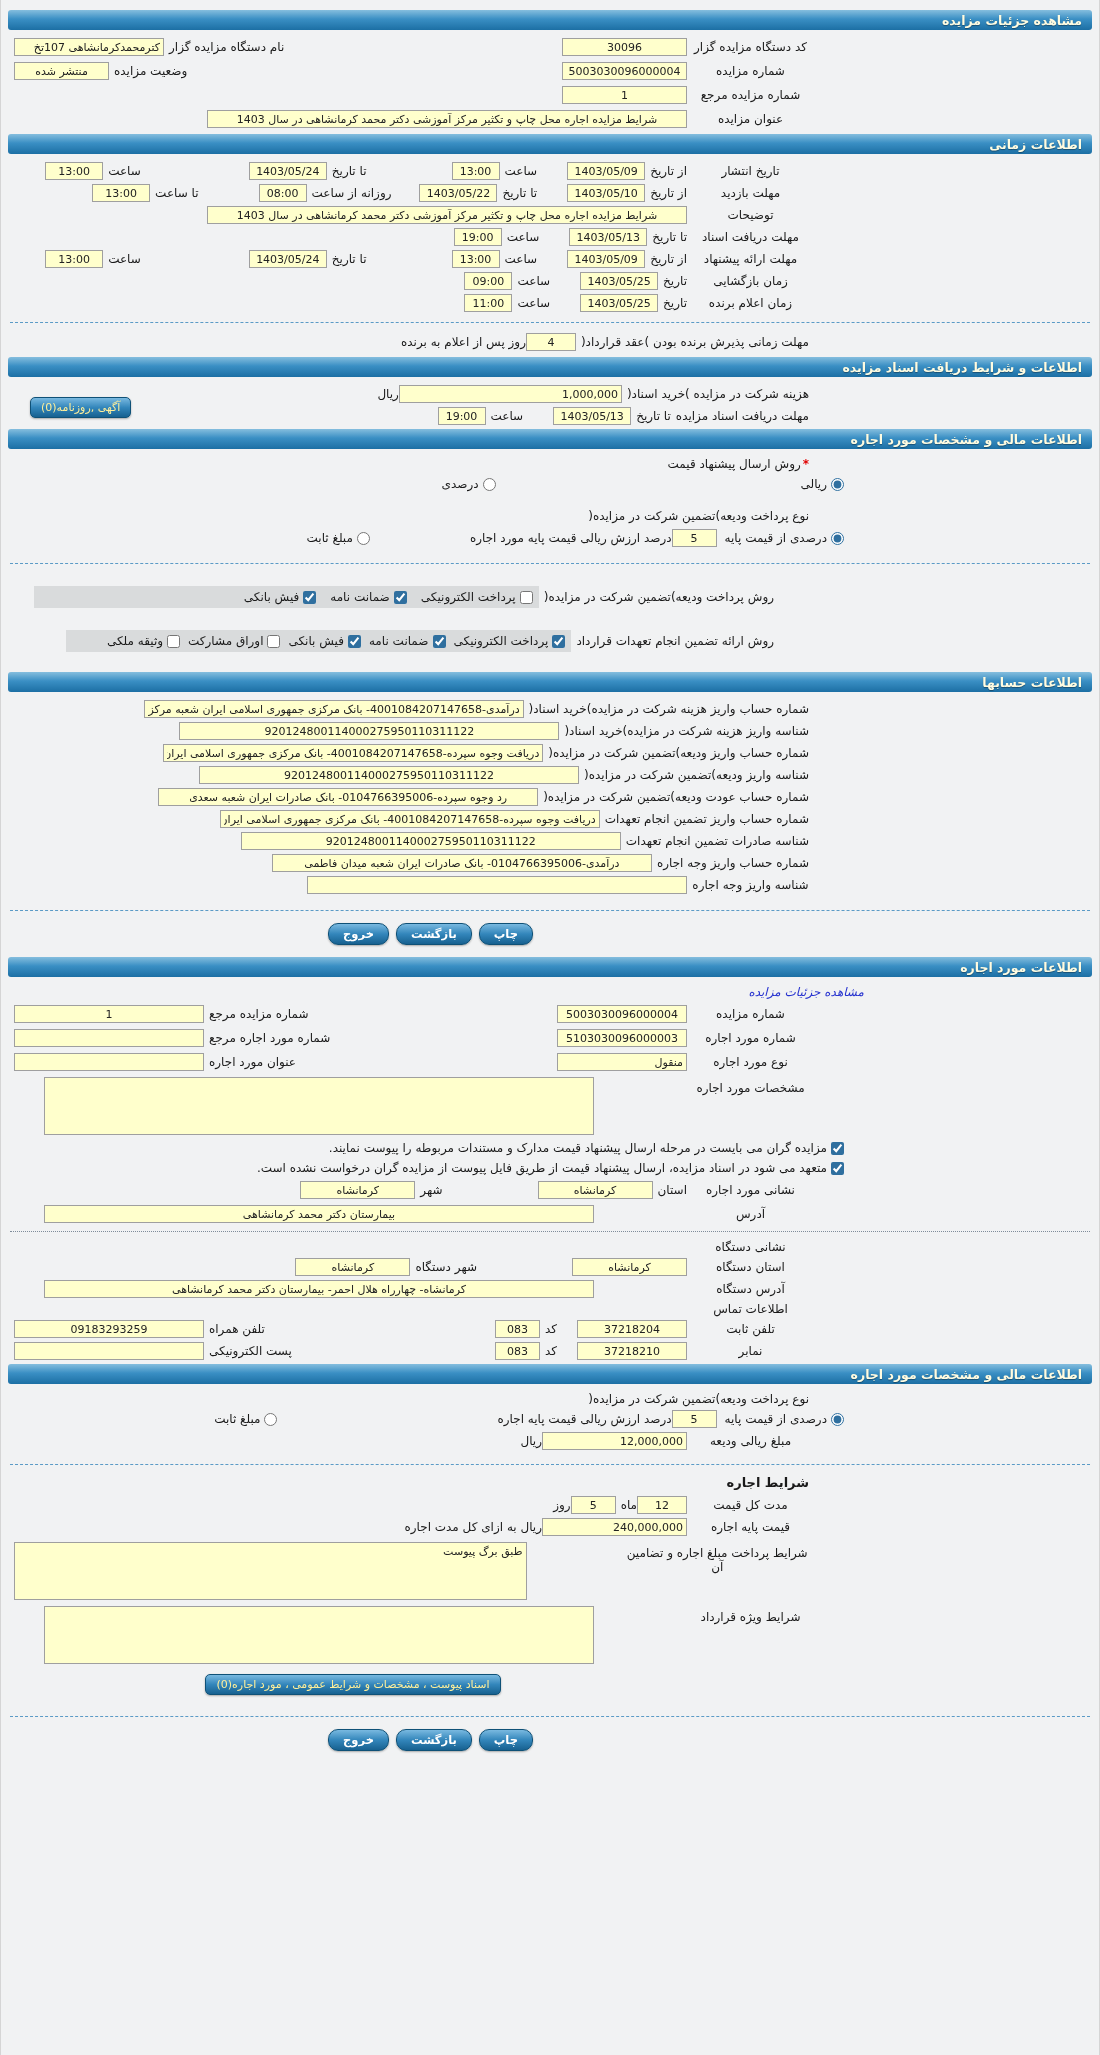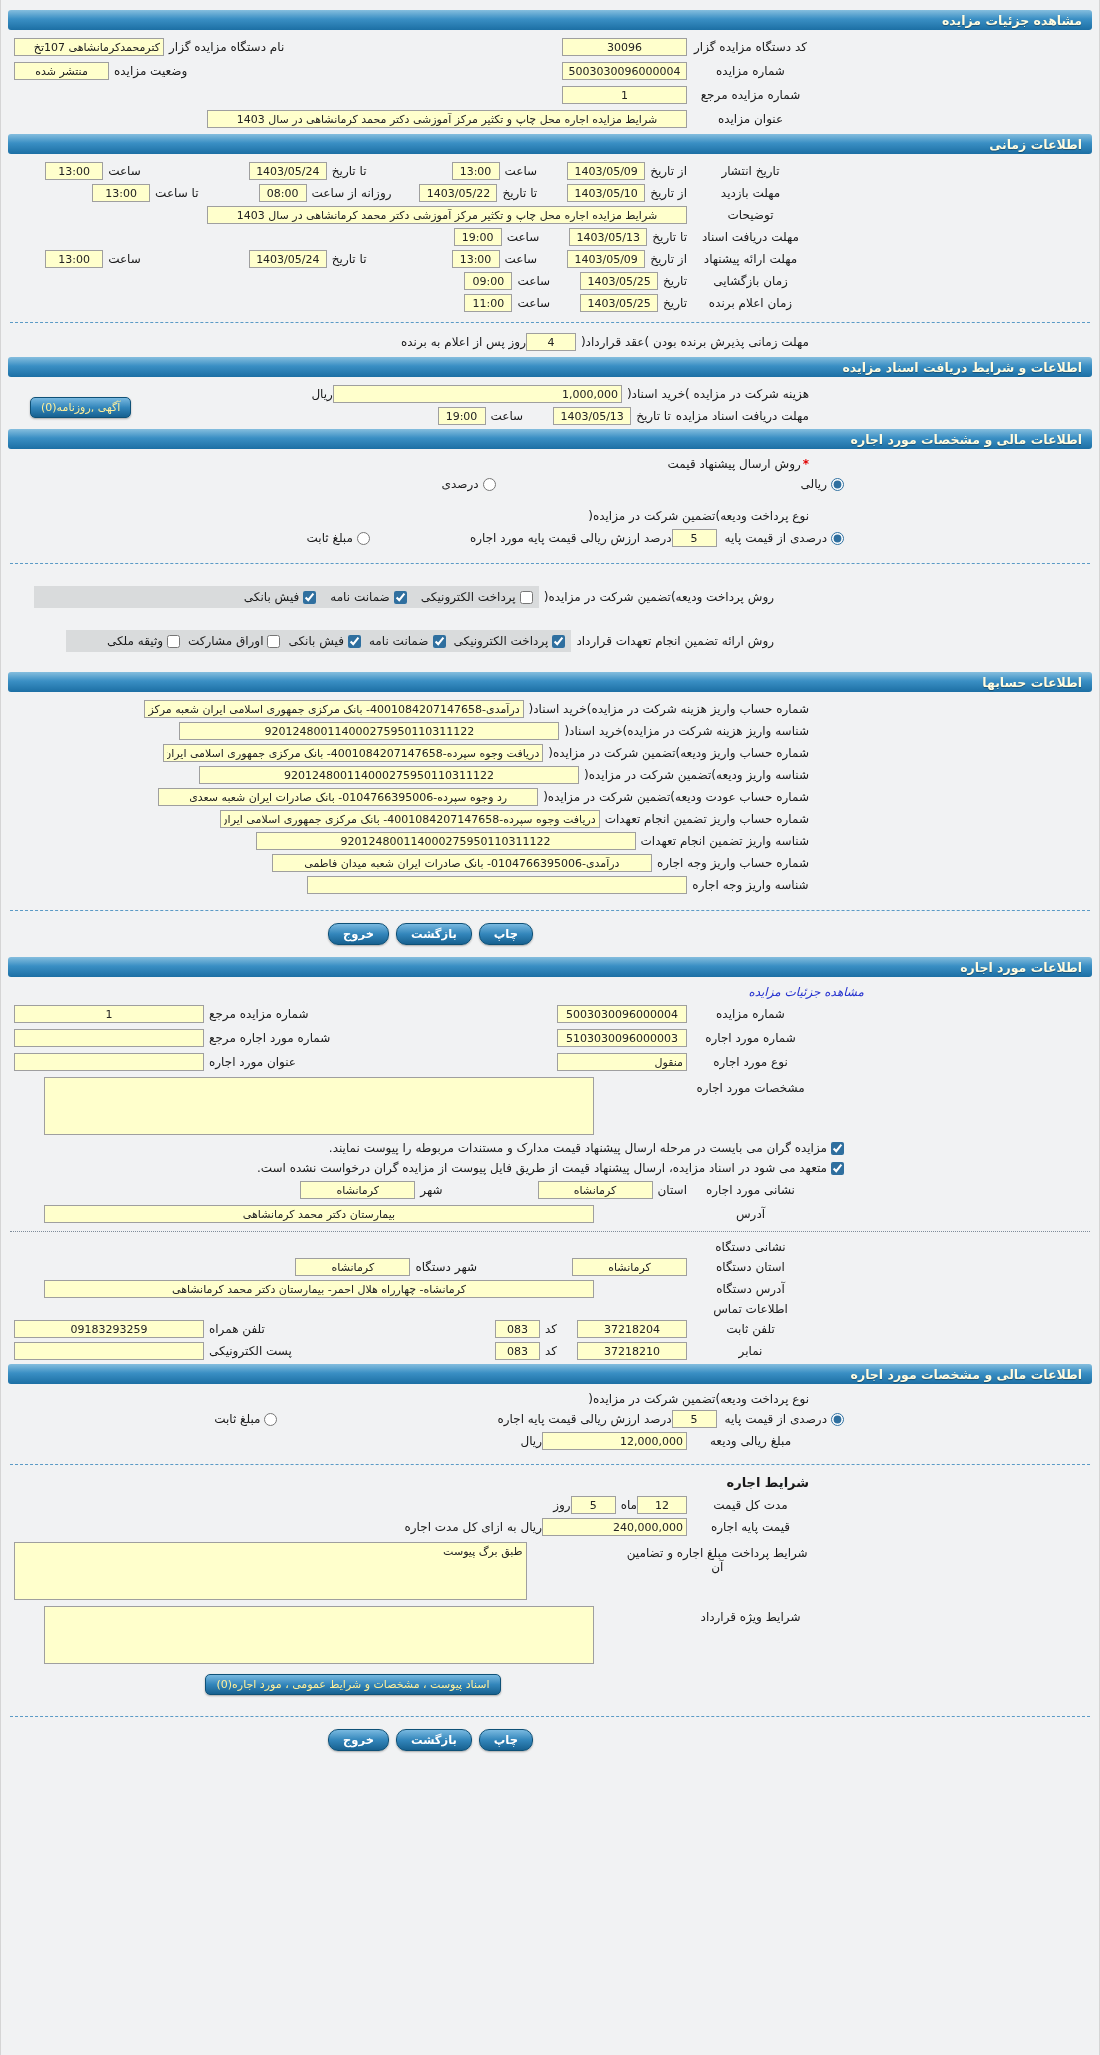--- a/index.html
+++ b/index.html
@@ -29,21 +29,21 @@
   .btn{background:linear-gradient(180deg,#79b9e0 0%,#3386bb 50%,#176190 100%);color:#fff;border:1px solid #0f5177;border-radius:10px;padding:3px 14px;font:700 11.5px "DejaVu Sans","Liberation Sans",sans-serif;cursor:pointer;box-shadow:0 1px 2px rgba(0,0,0,.3)}
   .btn.dark{border-radius:5px;color:#ffef9a;font-weight:400;padding:3px 10px;font-size:11px}
   .btnrow{width:845px;margin:12px auto 12px 0;display:flex;justify-content:center;gap:7px}
   .btnrow.attach{width:690px;margin:10px auto 21px 0}
   .lnk{color:#2733cf;font-style:italic;cursor:pointer}
   .secHead{font-weight:700;font-size:13px}
   .rel{position:relative}
   .newsBtn{position:absolute;left:22px;top:12px}
   .w45{width:45px}.w48{width:48px}.w50{width:50px}.w58{width:58px}.w78{width:78px}
   .w95{width:95px}.w110{width:110px}.w115{width:115px}.w125{width:125px}.w130{width:130px}
-  .w145{width:145px}.w150{width:150px}.w190{width:190px}.w245{width:289px}
+  .w145{width:145px}.w150{width:150px}.w190{width:190px}.w245{width:223px}
   .w380{width:380px}.w480{width:480px}.w550{width:550px}
 </style>
 </head>
 <body>
 
 <div class="page">
 
   <div class="bar">
     <span>مشاهده جزئیات مزایده</span>
   </div>
@@ -298,21 +298,21 @@
   </div>
   <div class="row tight">
     <span class="labcol">شماره حساب عودت ودیعه)تضمین شرکت در مزایده(</span>
     <input class="inp center w380" readonly="" value="رد وجوه سپرده-0104766395006- بانک صادرات ایران شعبه سعدی" style="">
   </div>
   <div class="row tight">
     <span class="labcol">شماره حساب واریز تضمین انجام تعهدات</span>
     <input class="inp center w380" readonly="" value="دریافت وجوه سپرده-4001084207147658- بانک مرکزی جمهوری اسلامی ایران شعبه مرکزی" style="">
   </div>
   <div class="row tight">
-    <span class="labcol">شناسه واریز تضمین انجام تعهدات</span>
+    <span class="labcol">شناسه صادرات تضمین انجام تعهدات</span>
     <input class="inp center w380" readonly="" value="920124800114000275950110311122" style="">
   </div>
   <div class="row tight">
     <span class="labcol">شماره حساب واریز وجه اجاره</span>
     <input class="inp center w380" readonly="" value="درآمدی-0104766395006- بانک صادرات ایران شعبه میدان فاطمی" style="">
   </div>
   <div class="row tight">
     <span class="labcol">شناسه واریز وجه اجاره</span>
     <input class="inp center w380" readonly="" value="" style="">
   </div>

